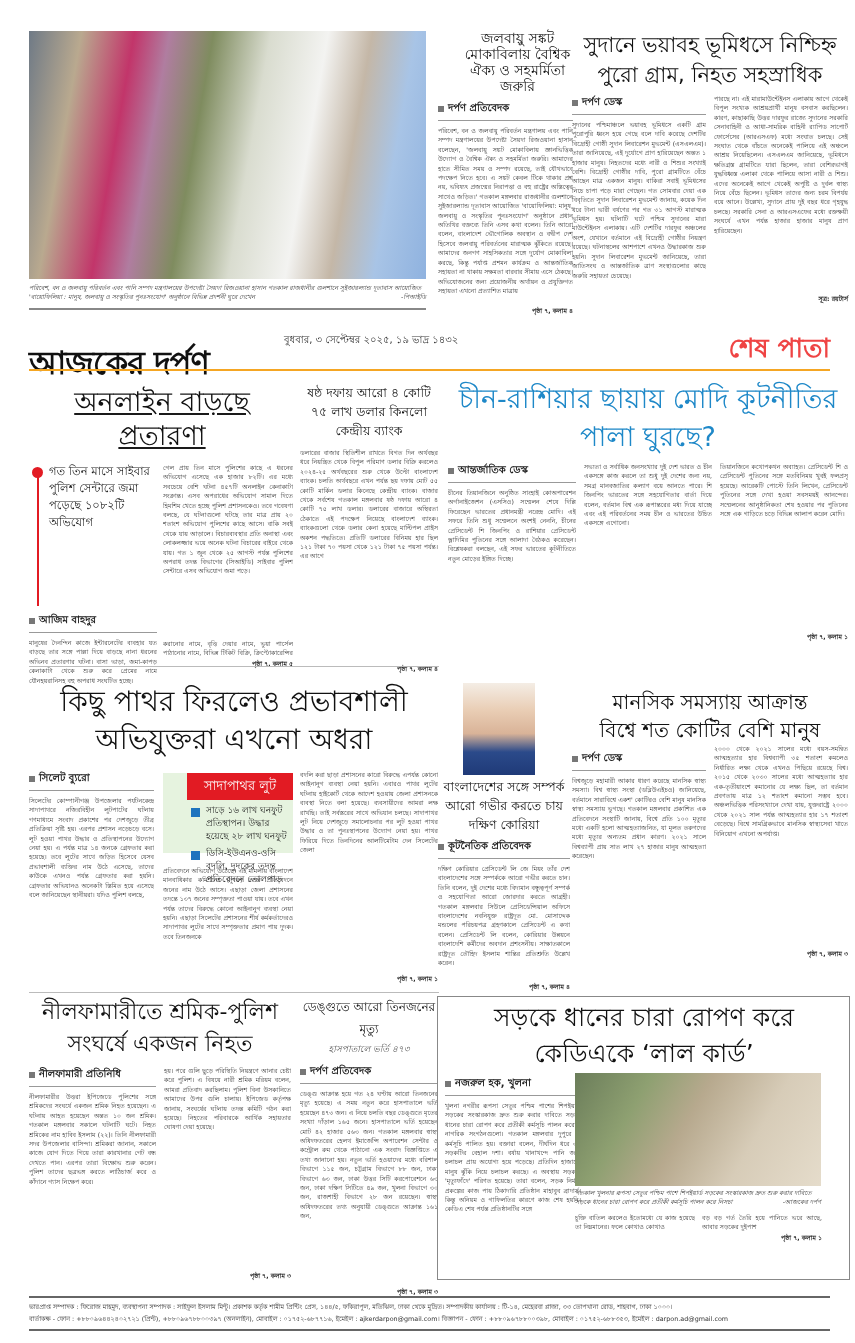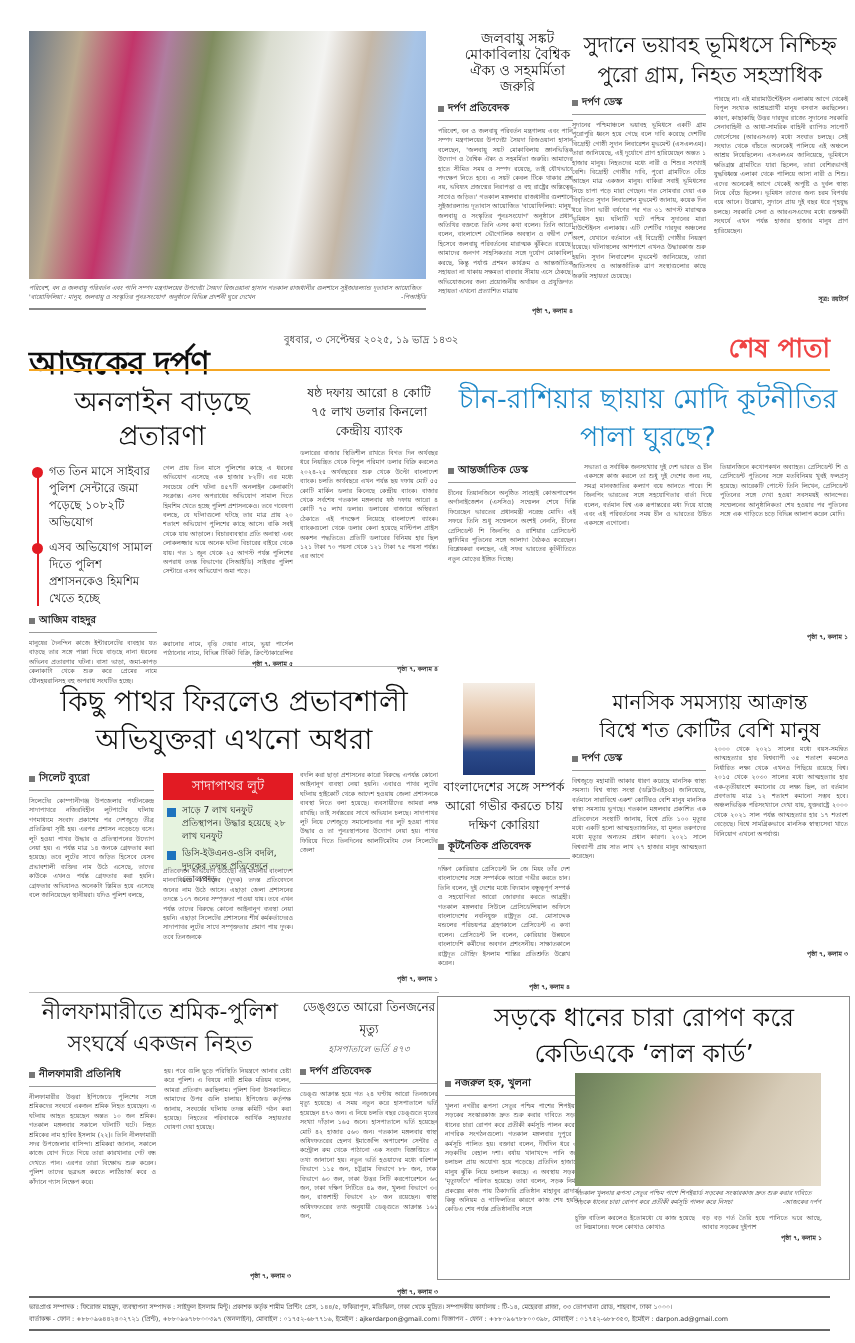--- a/index.html
+++ b/index.html
@@ -64,28 +64,27 @@
   </div>
 </div>
 
 <div class="abs" style="left:29px;top:326px;width:801px;height:42px;">
   <div style="position:absolute;left:0;top:0;font-family:'DejaVu Serif',serif;font-size:32px;font-weight:bold;color:#111;letter-spacing:-1px;margin-top:12px;">আজকের দর্পণ</div>
   <div style="position:absolute;left:255px;top:6px;font-size:10px;color:#333;">বুধবার, ৩ সেপ্টেম্বর ২০২৫, ১৯ ভাদ্র ১৪৩২</div>
   <div style="position:absolute;right:0;top:2px;font-size:26px;color:#ef4444;font-weight:bold;">শেষ পাতা</div>
 </div>
 <div class="abs" style="left:29px;top:369px;width:801px;height:2px;background:#f5a623;"></div>
 
-<div class="abs" style="left:29px;top:385px;width:266px;">
+<div class="abs" style="left:29px;top:385px;width:266px;text-decoration:underline;">
   <h1 class="hl" style="font-size:27px;line-height:34px;padding:0 30px;">অনলাইন বাড়ছে প্রতারণা</h1>
 </div>
 <div class="abs" style="left:29px;top:463px;width:128px;">
   <div class="redline" style="top:8px;height:135px;"></div>
   <ul class="bullet-list" style="position:relative;">
     <li style="font-size:11.5px;line-height:17px;">গত তিন মাসে সাইবার পুলিশ সেন্টারে জমা পড়েছে ১০৮২টি অভিযোগ</li>
-    <li style="font-size:11.5px;line-height:17px;">এসব অভিযোগ সামাল দিতে পুলিশ প্রশাসনকেও হিমশিম খেতে হচ্ছে</li>
   </ul>
 </div>
 <div class="abs" style="left:29px;top:612px;width:128px;">
   <div class="byline">
       <span class="sq"></span>
       <span>আজিম বাহদুর</span>
     </div>
   <p class="body-text" style="height:56px;overflow:hidden;">মানুষের দৈনন্দিন কাজে ইন্টারনেটের ব্যবহার যত বাড়ছে তার সঙ্গে পাল্লা দিয়ে বাড়ছে নানা ধরনের অভিনব প্রতারণার ঘটনা। বাসা ভাড়া, জমা-কাপড় কেনাকাটা থেকে শুরু করে প্রেমের নামে যৌনহয়রানিসহ বহু অপরাধ সংঘটিত হচ্ছে।</p>
 </div>
 <div class="abs" style="left:163px;top:463px;width:130px;">
@@ -130,24 +129,24 @@
 <div class="abs" style="left:29px;top:683px;width:410px;">
   <h1 class="hl" style="font-size:28px;line-height:38px;">কিছু পাথর ফিরলেও প্রভাবশালী অভিযুক্তরা এখনো অধরা</h1>
 </div>
 <div class="abs" style="left:29px;top:770px;width:125px;">
   <div class="byline">
       <span class="sq"></span>
       <span>সিলেট ব্যুরো</span>
     </div>
   <p class="body-text" style="height:215px;overflow:hidden;">সিলেটের কোম্পানীগঞ্জ উপজেলার পর্যটনকেন্দ্র সাদাপাথরে নজিরবিহীন লুটপাটের ঘটনায় গণমাধ্যমে সংবাদ প্রকাশের পর দেশজুড়ে তীব্র প্রতিক্রিয়া সৃষ্টি হয়। এরপর প্রশাসন নড়েচড়ে বসে। লুট হওয়া পাথর উদ্ধার ও প্রতিস্থাপনের উদ্যোগ নেয়া হয়। এ পর্যন্ত মাত্র ১৪ জনকে গ্রেফতার করা হয়েছে। তবে লুটের সাথে জড়িত হিসেবে যেসব প্রভাবশালী ব্যক্তির নাম উঠে এসেছে, তাদের কাউকে এখনও পর্যন্ত গ্রেফতার করা হয়নি। গ্রেফতার অভিযানও অনেকটা স্তিমিত হয়ে এসেছে বলে জানিয়েছেন স্থানীয়রা। যদিও পুলিশ বলছে,</p>
 </div>
-<div class="abs box-green" style="left:163px;top:773px;width:130px;height:96px;">
+<div class="abs box-green" style="left:163px;top:773px;width:130px;height:80px;padding-left:24px;">
   <div style="background:#e21b23;color:#fff;font-size:13px;text-align:center;padding:3px 0;">সাদাপাথর লুট</div>
   <ul class="sq-list" style="padding:4px;">
-    <li style="font-size:9px;line-height:13px;">সাড়ে 7 লাখ ঘনফুট প্রতিস্থাপন। উদ্ধার হয়েছে ২৮ লাখ ঘনফুট</li>
+    <li style="font-size:9px;line-height:13px;">সাড়ে ১৬ লাখ ঘনফুট প্রতিস্থাপন। উদ্ধার হয়েছে ২৮ লাখ ঘনফুট</li>
     <li style="font-size:9px;line-height:13px;">ডিসি-ইউএনও-ওসি বদলি, দুদকের তদন্ত প্রতিবেদনে তোলপাড়</li>
   </ul>
 </div>
 <div class="abs" style="left:163px;top:866px;width:130px;">
   <p class="body-text" style="height:120px;overflow:hidden;">প্রতিবেদনে অভিযোগ উঠেছে। এই মামলায় বাংলাদেশ মানবাধিকার কমিশনের (দুদক) তদন্ত প্রতিবেদনে জনের নাম উঠে আসে। এছাড়া জেলা প্রশাসনের তদন্তে ১৩৭ জনের সম্পৃক্ততা পাওয়া যায়। তবে এখন পর্যন্ত তাদের বিরুদ্ধে কোনো আইনানুগ ব্যবস্থা নেয়া হয়নি। এছাড়া সিলেটের প্রশাসনের শীর্ষ কর্মকর্তাদেরও সাদাপাথর লুটের সাথে সম্পৃক্ততার প্রমাণ পায় দুদক। তবে তিনজনকে</p>
 </div>
 <div class="abs" style="left:300px;top:770px;width:138px;">
   <p class="body-text" style="height:204px;overflow:hidden;">বদলি করা ছাড়া প্রশাসনের কারো বিরুদ্ধে এপর্যন্ত কোনো আইনানুগ ব্যবস্থা নেয়া হয়নি। এবারও পাথর লুটের ঘটনায় হাইকোর্ট থেকে আদেশ হওয়ায় জেলা প্রশাসনকে ব্যবস্থা নিতে বলা হয়েছে। ব্যবসায়ীদের আমরা লক্ষ রাখছি। তাই সর্বস্তরের সাথে অভিযান চলছে। সাদাপাথর লুট নিয়ে দেশজুড়ে সমালোচনার পর লুট হওয়া পাথর উদ্ধার ও তা পুনঃস্থাপনের উদ্যোগ নেয়া হয়। পাথর ফিরিয়ে দিতে তিনদিনের আলটিমেটাম দেন সিলেটের জেলা</p>
   <div class="body-text">
       <span class="jump">পৃষ্ঠা ৭, কলাম ১</span>

